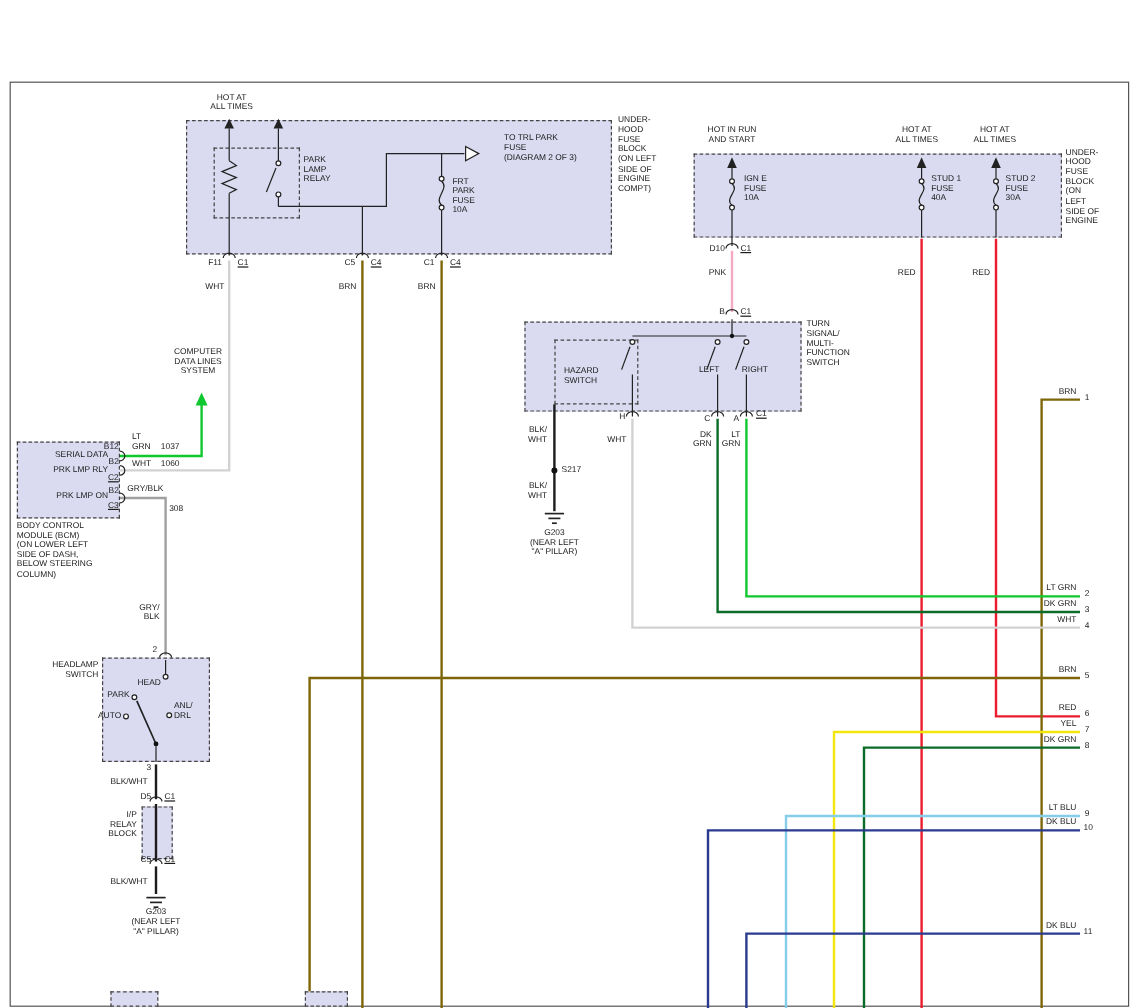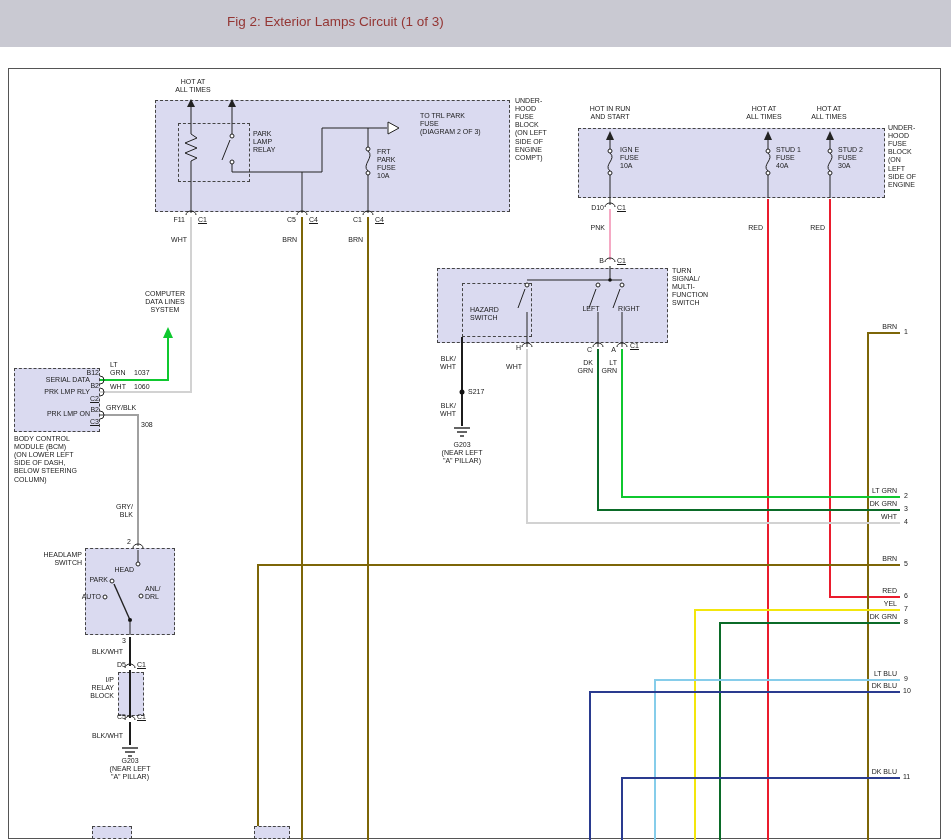--- a/index.html
+++ b/index.html
@@ -29,23 +29,20 @@
   .ltg{stroke:#0fc82f;} .dkg{stroke:#0b6b28;} .whtw{stroke:#d2d2d2;}
   .gry{stroke:#a0a0a0;} .yel{stroke:#f3e60d;} .ltb{stroke:#86cdea;}
   .dkb{stroke:#2a3b8f;} .blkw{stroke:#1c1c1c;}
   .ag{fill:#0fc82f;stroke:none;}
 </style>
 </head>
 <body>
 
 <div class="page">
 
-  <div class="header">
-    <div class="title">Fig 2: Exterior Lamps Circuit (1 of 3)</div>
-  </div>
 
   <div class="canvas"></div>
 
   <div class="dbox" style="left:155px;top:100px;width:355px;height:112px"></div>
   <div class="dbox sub" style="left:178px;top:123px;width:72px;height:59px"></div>
   <div class="dbox" style="left:578px;top:128px;width:307px;height:70px"></div>
   <div class="dbox" style="left:437px;top:268px;width:231px;height:75px"></div>
   <div class="dbox sub" style="left:462px;top:283px;width:70px;height:54px"></div>
   <div class="dbox" style="left:14px;top:368px;width:86px;height:64px"></div>
   <div class="dbox" style="left:85px;top:548px;width:90px;height:87px"></div>

